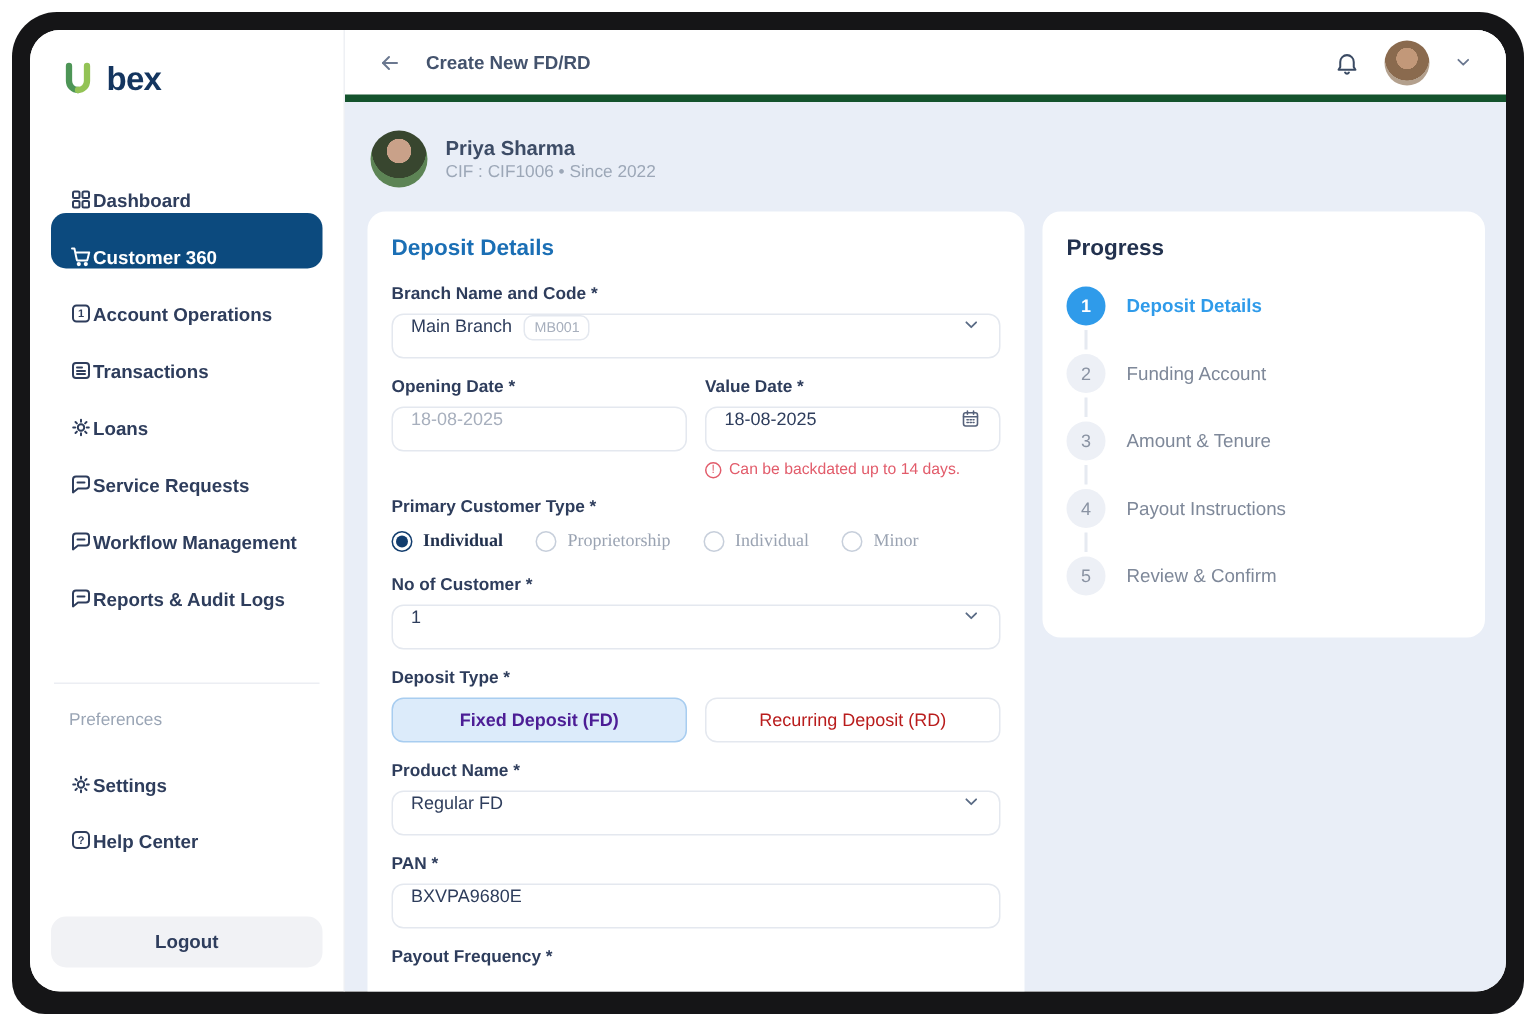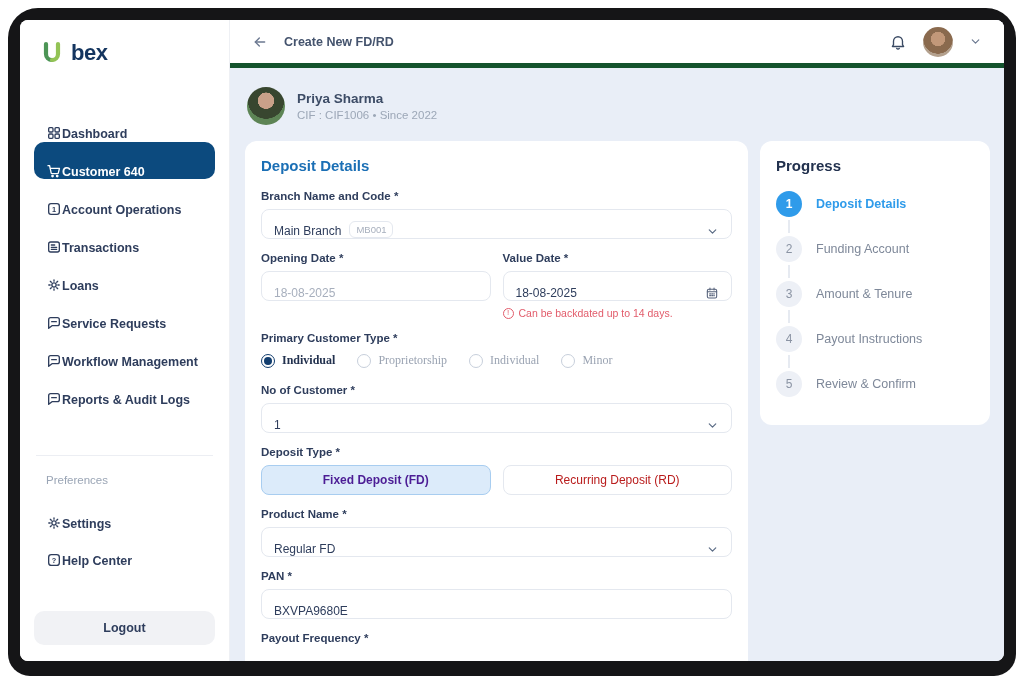--- a/index.html
+++ b/index.html
@@ -1,19 +1,19 @@
 <!DOCTYPE html>
 <html><head>
 <meta charset="utf-8">
 <style>
   * { margin:0; padding:0; box-sizing:border-box; }
   html,body { width:1024px; height:676px; background:#ffffff; font-family:"Liberation Sans", sans-serif; overflow:hidden; }
 
   .frame { position:absolute; left:8px; top:8px; right:8px; bottom:0; background:#151517; border-radius:30px 30px 22px 22px; }
-  .app { position:absolute; left:20px; top:20px; right:20px; bottom:15px; background:#ffffff; border-radius:8px; overflow:hidden; display:flex; }
+  .app { position:absolute; left:20px; top:20px; right:20px; bottom:15px; background:#ffffff; border-radius:20px; overflow:hidden; display:flex; }
 
   
   .sidebar { width:210px; flex:none; background:#ffffff; border-right:1px solid #EEF0F4; padding:20px 14px 16px; display:flex; flex-direction:column; }
   .logo { display:flex; align-items:center; gap:7px; padding-left:6px; }
   .logo-text { font-size:22px; font-weight:700; color:#14355F; letter-spacing:-0.5px; }
   .nav { margin-top:38px; display:flex; flex-direction:column; gap:1px; }
   .nav-item { height:37px; display:flex; align-items:flex-end; gap:0; padding:0 12px; font-size:12.5px; font-weight:700; color:#2E3D5C; border-radius:10px; cursor:pointer; }
   .nav-item svg { width:16px; height:16px; flex:none; }
   .nav-item.active { background:#0C4A7E; color:#ffffff; }
   .divider { height:1px; background:#ECEEF3; margin:48px 2px 12px; }
@@ -33,26 +33,26 @@
 
   .content { flex:1; padding:16px 14px 0 15px; overflow:hidden; }
   .customer { display:flex; align-items:center; gap:12px; margin:3px 0 16px 2px; }
   .customer-avatar { width:38px; height:38px; background:radial-gradient(circle at 50% 36%, #c9a189 0 26%, #38462f 27% 58%, #5d8455 59% 100%); }
   .customer-name { font-size:13.5px; font-weight:700; color:#3D4C66; }
   .customer-meta { font-size:11.5px; color:#9CA7B7; margin-top:3px; }
 
   .cols { display:flex; gap:12px; align-items:flex-start; }
   .card { background:#ffffff; border-radius:12px; }
   .form-card { flex:1; padding:16px; min-width:0; }
-  .progress-card { width:230px; flex:none; padding:16px 16px 10px; }
+  .progress-card { width:295px; flex:none; padding:16px 16px 10px; }
 
   .form-title { color:#1B6FB5; font-size:15px; font-weight:700; margin-bottom:16px; }
   .field { margin-bottom:13px; }
   .label { font-size:11.5px; font-weight:700; color:#2E3D5C; margin-bottom:7px; }
-  .input { height:30px; border:1px solid #E4E8EF; border-radius:8px; display:flex; align-items:flex-end; padding:0 12px; font-size:12px; color:#2E3D5C; background:#fff; cursor:pointer; }
+  .input { height:30px; border:1px solid #E4E8EF; border-radius:8px; display:flex; align-items:flex-start; padding:0 12px; font-size:12px; color:#2E3D5C; background:#fff; cursor:pointer; }
   .chev { margin-left:auto; color:#5A6B85; display:flex; }
   .badge { border:1px solid #E4E8EF; border-radius:6px; padding:2px 6px; font-size:9.5px; color:#A7AFBD; margin-left:8px; }
   .muted { color:#A7AFBD; }
   .two-col { display:grid; grid-template-columns:1fr 1fr; gap:12px; }
   .helper { margin-top:6px; font-size:10.5px; color:#E25C6B; display:flex; gap:5px; align-items:center; }
   .helper-icon { width:11px; height:11px; border:1px solid #E25C6B; border-radius:50%; font-size:8px; line-height:1; display:flex; align-items:center; justify-content:center; flex:none; }
   .cal { margin-left:auto; color:#55617A; display:flex; }
 
   .radios { display:flex; gap:22px; align-items:center; padding:2px 0 3px;font-family:Liberation Serif, serif; }
   .radio { display:flex; gap:7px; align-items:center; font-size:12px; color:#9AA3B2; cursor:pointer; }
@@ -98,21 +98,21 @@
             <rect x="13.5" y="13.5" width="6.5" height="6.5" rx="1.5"></rect>
           </svg>
         <span>Dashboard</span>
       </div>
       <div class="nav-item active">
         <svg viewBox="0 0 24 24" fill="none" stroke="currentColor" stroke-width="2" stroke-linecap="round" stroke-linejoin="round">
             <path d="M3 4h2.4l2.4 11.2a1 1 0 0 0 1 .8h8.6a1 1 0 0 0 1-.8L20.2 8H6.2"></path>
             <circle cx="9.8" cy="19.6" r="1.1"></circle>
             <circle cx="16.8" cy="19.6" r="1.1"></circle>
           </svg>
-        <span>Customer 640</span>
+        <span>Customer 360</span>
       </div>
       <div class="nav-item">
         <svg viewBox="0 0 24 24" fill="none" stroke="currentColor" stroke-width="2">
             <rect x="4" y="4" width="16" height="16" rx="3.5"></rect>
             <text x="12" y="16" font-size="11" text-anchor="middle" fill="currentColor" stroke="none" font-family="Liberation Sans, sans-serif">1</text>
           </svg>
         <span>Account Operations</span>
       </div>
       <div class="nav-item">
         <svg viewBox="0 0 24 24" fill="none" stroke="currentColor" stroke-width="2" stroke-linecap="round">

